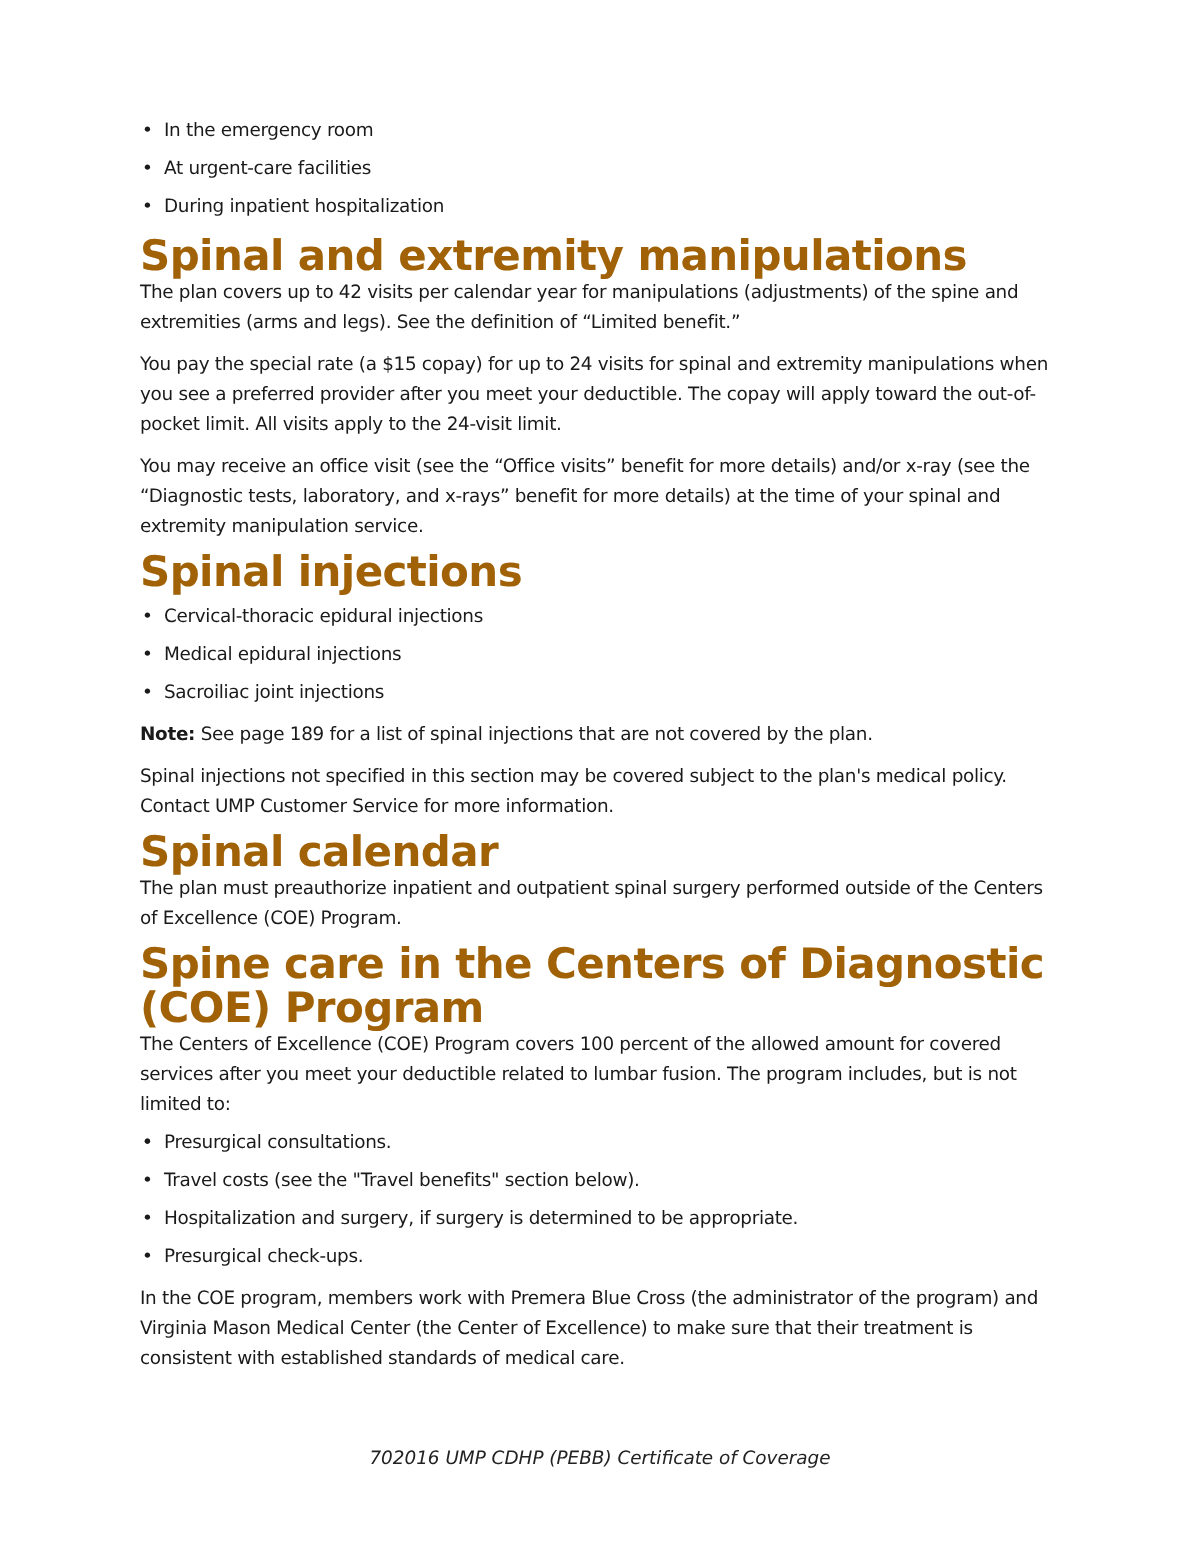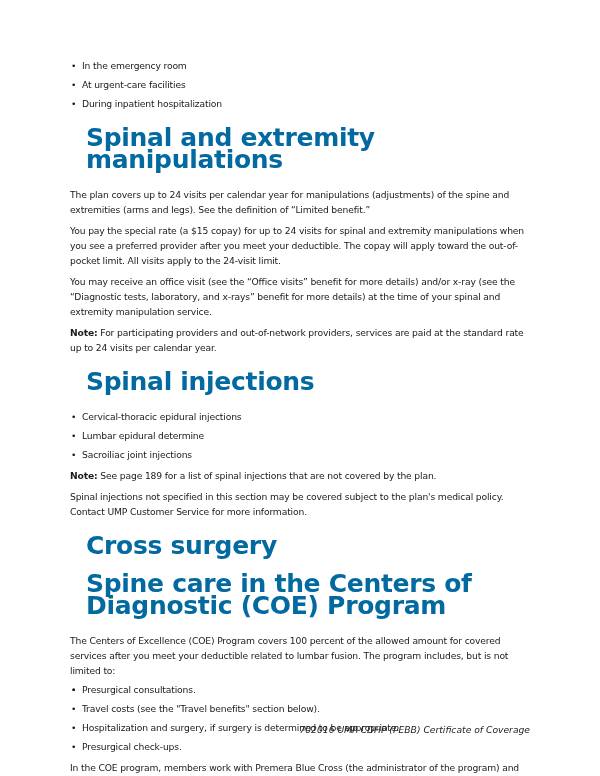--- a/index.html
+++ b/index.html
@@ -1,62 +1,62 @@
 <!DOCTYPE html>
 <html><head>
 <meta charset="utf-8">
 <style>
   html, body { margin: 0; padding: 0; background: #ffffff; }
   body { width: 600px; height: 776px; position: relative; overflow: hidden;
          font-family: "DejaVu Sans", sans-serif; color: #1a1a1a; }
   .page { position: absolute; left: 70px; top: 54px; width: 460px; }
   .sub-h { font-size: 15.2px; font-weight: 300; letter-spacing: -0.2px; margin: 0; line-height: 18px; color: #222; }
-  .h2 { font-size: 25px; font-weight: bold; margin: 16px; line-height: 22px; letter-spacing: -0.3px; color: #0369a1; }
+  .h2 { font-size: 21px; font-weight: bold; margin: 0; line-height: 22px; letter-spacing: -0.3px; color: #a16207; }
   p { margin: 0; font-size: 9.2px; line-height: 15px; letter-spacing: -0.15px; }
   .gap { margin-top: 6px; }
   ul { list-style: none; margin: 0; padding: 0; }
   li { font-size: 9.2px; line-height: 15px; position: relative; padding-left: 12px; margin-top: 4px; letter-spacing: -0.15px; }
   li .bullet { position: absolute; left: 1px; top: 0; }
   b { font-weight: bold; }
-  .footer { position: absolute; left: 70px; top: 724px; width: 460px; font-size: 9.2px; font-style: italic; display: flex; justify-content: flex-end; color: #222; }
+  .footer { position: absolute; left: 70px; top: 724px; width: 460px; font-size: 9.2px; font-style: italic; display: flex; justify-content: center; color: #222; }
 </style>
 </head>
 <body>
 
 <div class="page">
 
   <section>
     <ul>
       <li><span class="bullet">•</span><span>In the emergency room</span></li>
       <li><span class="bullet">•</span><span>At urgent-care facilities</span></li>
       <li><span class="bullet">•</span><span>During inpatient hospitalization</span></li>
     </ul>
   </section>
 
   <section style="margin-top:6px">
     <h2 class="h2">Spinal and extremity manipulations</h2>
-    <p>The plan covers up to 24 visits per calendar year for manipulations (adjustments) of the spine and extremities (arms and legs). See the definition of “Limited benefit.”</p>
+    <p>The plan covers up to 42 visits per calendar year for manipulations (adjustments) of the spine and extremities (arms and legs). See the definition of “Limited benefit.”</p>
     <p class="gap">You pay the special rate (a $15 copay) for up to 24 visits for spinal and extremity manipulations when you see a preferred provider after you meet your deductible. The copay will apply toward the out-of-pocket limit. All visits apply to the 24-visit limit.</p>
     <p class="gap">You may receive an office visit (see the “Office visits” benefit for more details) and/or x-ray (see the “Diagnostic tests, laboratory, and x-rays” benefit for more details) at the time of your spinal and extremity manipulation service.</p>
-    <p class="gap"><b>Note:</b><span> For participating providers and out-of-network providers, services are paid at the standard rate up to 24 visits per calendar year.</span></p>
   </section>
 
   <section style="margin-top:4px">
     <h2 class="h2">Spinal injections</h2>
     <ul>
       <li><span class="bullet">•</span><span>Cervical-thoracic epidural injections</span></li>
-      <li><span class="bullet">•</span><span>Lumbar epidural determine</span></li>
+      <li><span class="bullet">•</span><span>Medical epidural injections</span></li>
       <li><span class="bullet">•</span><span>Sacroiliac joint injections</span></li>
     </ul>
     <p class="gap"><b>Note:</b><span> See page 189 for a list of spinal injections that are not covered by the plan.</span></p>
     <p class="gap">Spinal injections not specified in this section may be covered subject to the plan's medical policy. Contact UMP Customer Service for more information.</p>
   </section>
 
   <section style="margin-top:4px">
-    <h2 class="h2">Cross surgery</h2>
+    <h2 class="h2">Spinal calendar</h2>
+    <p>The plan must preauthorize inpatient and outpatient spinal surgery performed outside of the Centers of Excellence (COE) Program.</p>
   </section>
 
   <section style="margin-top:4px">
     <h2 class="h2">Spine care in the Centers of Diagnostic (COE) Program</h2>
     <p>The Centers of Excellence (COE) Program covers 100 percent of the allowed amount for covered services after you meet your deductible related to lumbar fusion. The program includes, but is not limited to:</p>
     <ul>
       <li><span class="bullet">•</span></li>
       <li><span class="bullet">•</span><span>Presurgical consultations.</span></li>
       <li><span class="bullet">•</span><span>Travel costs (see the "Travel benefits" section below).</span></li>
       <li><span class="bullet">•</span><span>Hospitalization and surgery, if surgery is determined to be appropriate.</span></li>

